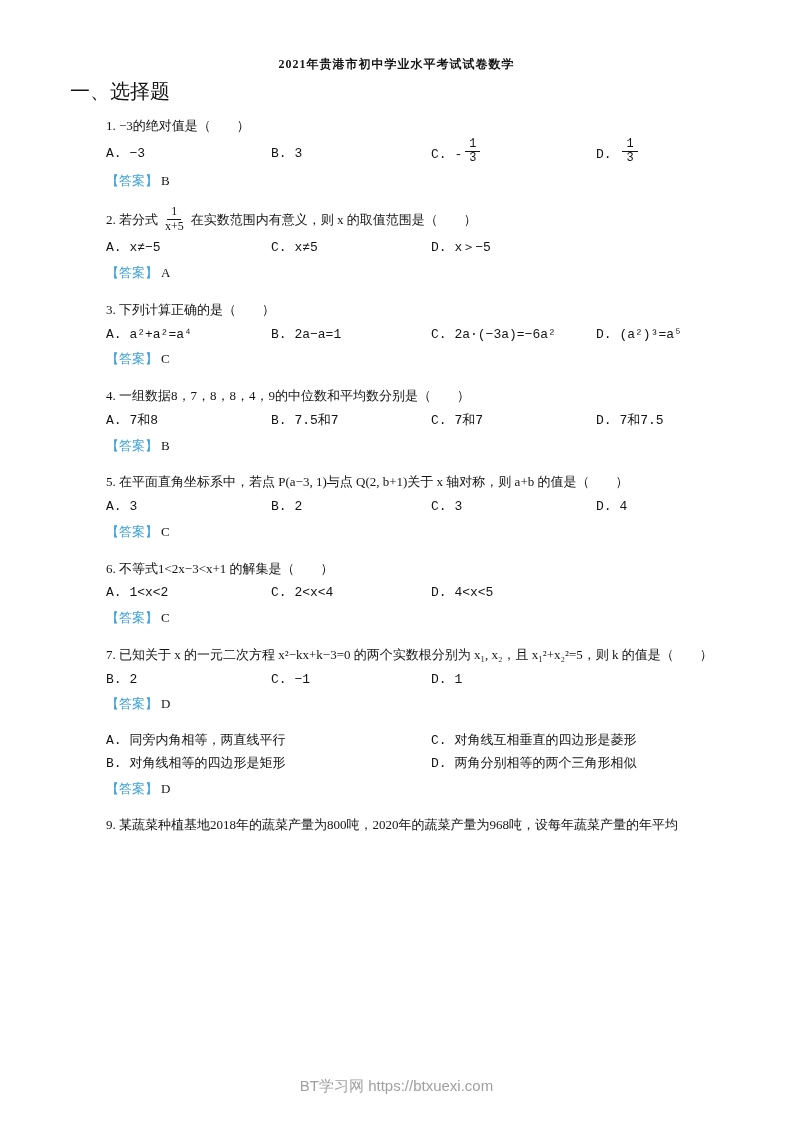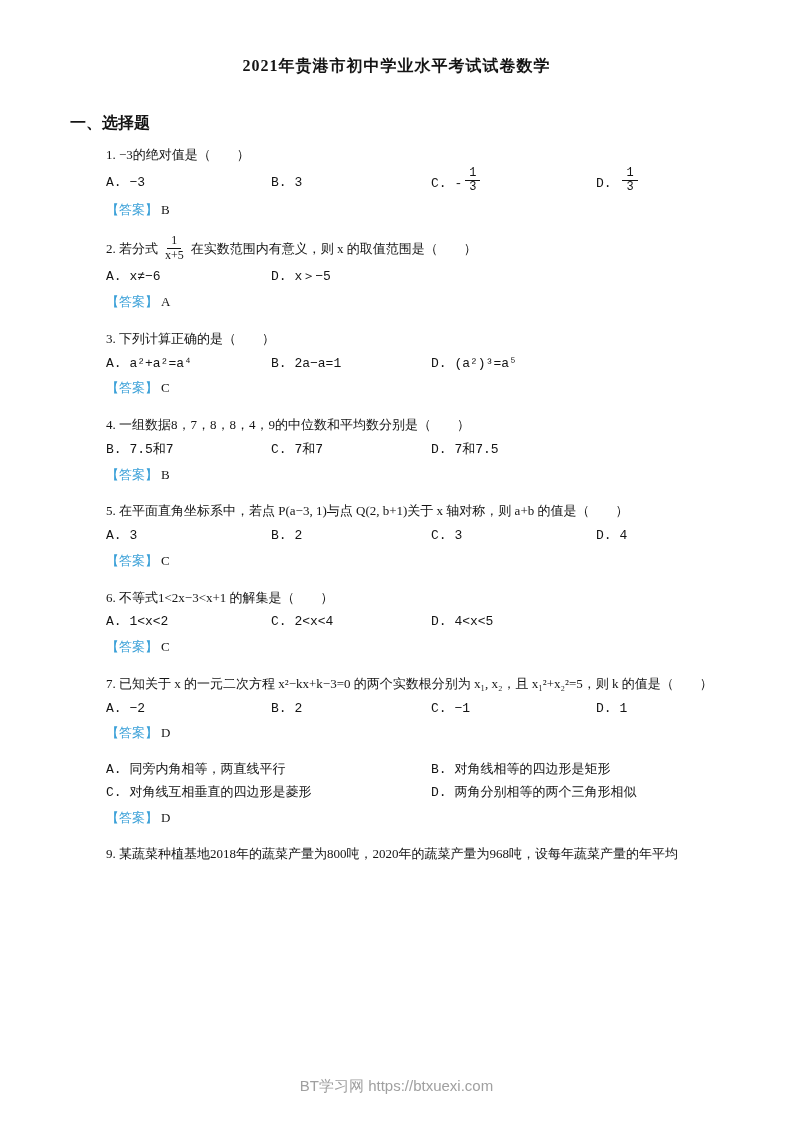--- a/index.html
+++ b/index.html
@@ -11,29 +11,29 @@
   .page {
     position: relative;
     width: 793px;
     height: 1122px;
     margin: 0 auto;
     background: #ffffff;
     padding: 48px 70px 0 70px;
     overflow: hidden;
   }
   .title {
-    font-size: 16px;
+    font-size: 12px;
     font-weight: bold;
     text-align: center;
-    margin: 8px 0 36px 0;
+    margin: 8px 0 5px 0;
     letter-spacing: 1px;
   }
   .section-heading {
-    font-size: 16px;
-    font-weight: bold;
+    font-size: 20px;
+    font-weight: normal;
     margin: 0 0 10px 0;
   }
   .question {
     font-size: 13px;
     line-height: 1.75;
     margin-bottom: 14px;
     margin-left: 36px;
   }
   .stem { margin-bottom: 2px; }
   .options {
@@ -92,37 +92,40 @@
             </span></div>
         </div>
         <div class="answer-line"><span class="answer-label">【答案】</span><span class="answer-value">B</span></div>
       </div>
       <div class="question">
         <div class="stem">2. 若分式<span class="frac">
             <span class="num">1</span>
             <span class="den">x+5</span>
           </span>在实数范围内有意义，则 x 的取值范围是（　　）</div>
         <div class="options cols4">
-          <div class="option">A. x≠−6</div>
+          <div class="option">A. x≠−5</div>
+          <div class="option">C. x≠5</div>
           <div class="option">D. x＞−5</div>
         </div>
         <div class="answer-line"><span class="answer-label">【答案】</span><span class="answer-value">A</span></div>
       </div>
       <div class="question">
         <div class="stem">3. 下列计算正确的是（　　）</div>
         <div class="options cols4">
           <div class="option">A. a²+a²=a⁴</div>
           <div class="option">B. 2a−a=1</div>
+          <div class="option">C. 2a·(−3a)=−6a²</div>
           <div class="option">D. (a²)³=a⁵</div>
         </div>
         <div class="answer-line"><span class="answer-label">【答案】</span><span class="answer-value">C</span></div>
       </div>
       <div class="question">
         <div class="stem">4. 一组数据8，7，8，8，4，9的中位数和平均数分别是（　　）</div>
         <div class="options cols4">
+          <div class="option">A. 7和8</div>
           <div class="option">B. 7.5和7</div>
           <div class="option">C. 7和7</div>
           <div class="option">D. 7和7.5</div>
         </div>
         <div class="answer-line"><span class="answer-label">【答案】</span><span class="answer-value">B</span></div>
       </div>
       <div class="question">
         <div class="stem">5. 在平面直角坐标系中，若点 P(a−3, 1)与点 Q(2, b+1)关于 x 轴对称，则 a+b 的值是（　　）</div>
         <div class="options cols4">
           <div class="option">A. 3</div>
@@ -137,32 +140,31 @@
         <div class="options cols4">
           <div class="option">A. 1&lt;x&lt;2</div>
           <div class="option">C. 2&lt;x&lt;4</div>
           <div class="option">D. 4&lt;x&lt;5</div>
         </div>
         <div class="answer-line"><span class="answer-label">【答案】</span><span class="answer-value">C</span></div>
       </div>
       <div class="question">
         <div class="stem">7. 已知关于 x 的一元二次方程 x²−kx+k−3=0 的两个实数根分别为 x₁, x₂，且 x₁²+x₂²=5，则 k 的值是（　　）</div>
         <div class="options cols4">
-          <div class="option">A. −2</div>
           <div class="option">B. 2</div>
           <div class="option">C. −1</div>
           <div class="option">D. 1</div>
         </div>
         <div class="answer-line"><span class="answer-label">【答案】</span><span class="answer-value">D</span></div>
       </div>
       <div class="question">
         <div class="options cols2">
           <div class="option">A. 同旁内角相等，两直线平行</div>
+          <div class="option">C. 对角线互相垂直的四边形是菱形</div>
           <div class="option">B. 对角线相等的四边形是矩形</div>
-          <div class="option">C. 对角线互相垂直的四边形是菱形</div>
           <div class="option">D. 两角分别相等的两个三角形相似</div>
         </div>
         <div class="answer-line"><span class="answer-label">【答案】</span><span class="answer-value">D</span></div>
       </div>
       <div class="question">
         <div class="stem">9. 某蔬菜种植基地2018年的蔬菜产量为800吨，2020年的蔬菜产量为968吨，设每年蔬菜产量的年平均</div>
       </div>
     </div>
   <div class="footer">
     <span>BT学习网 https://btxuexi.com</span>

